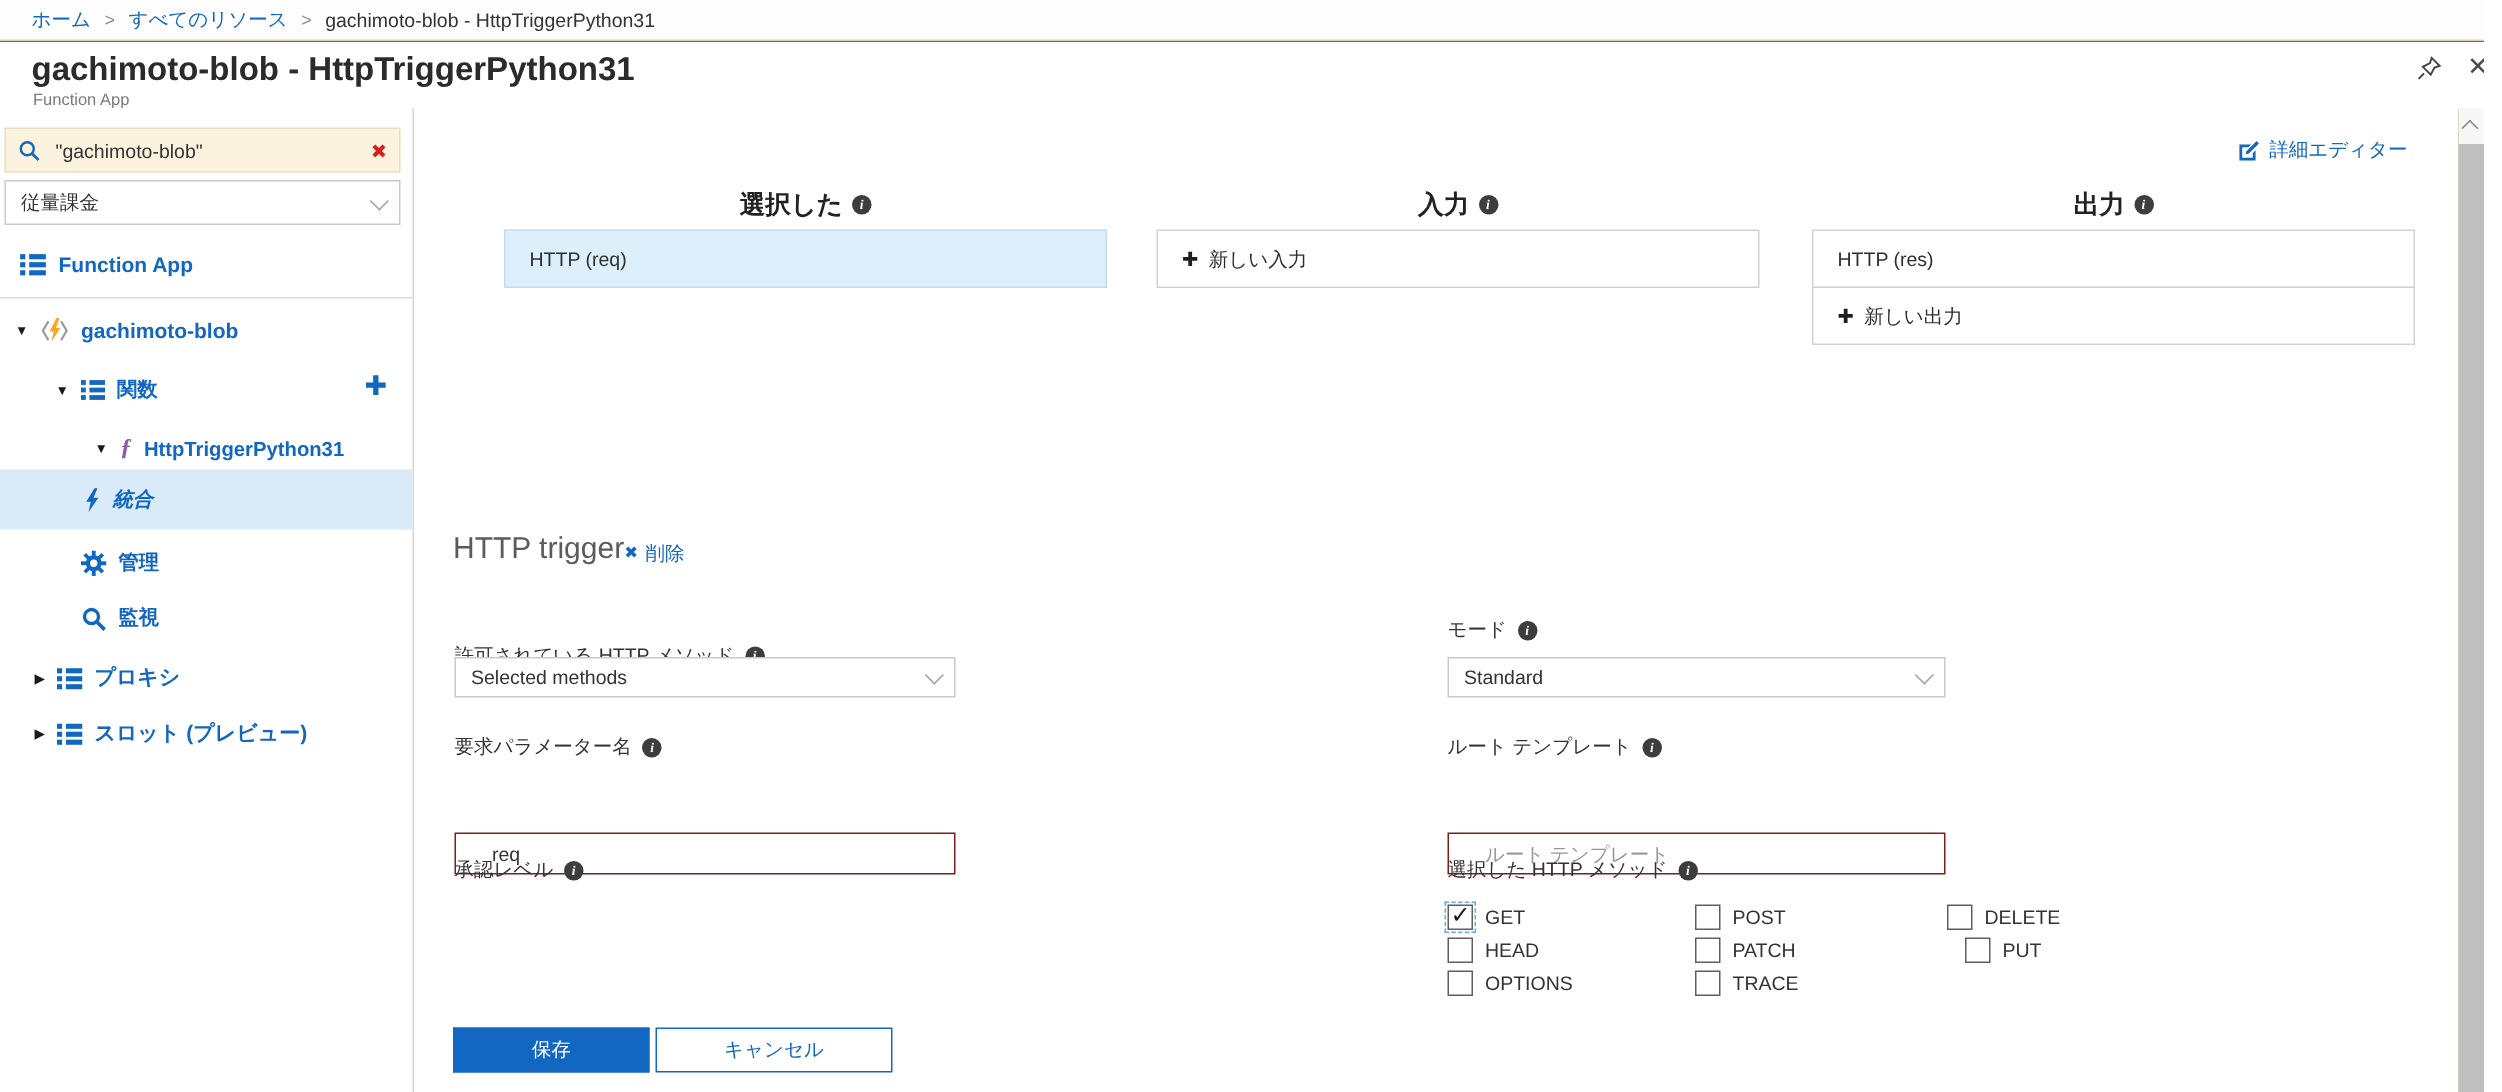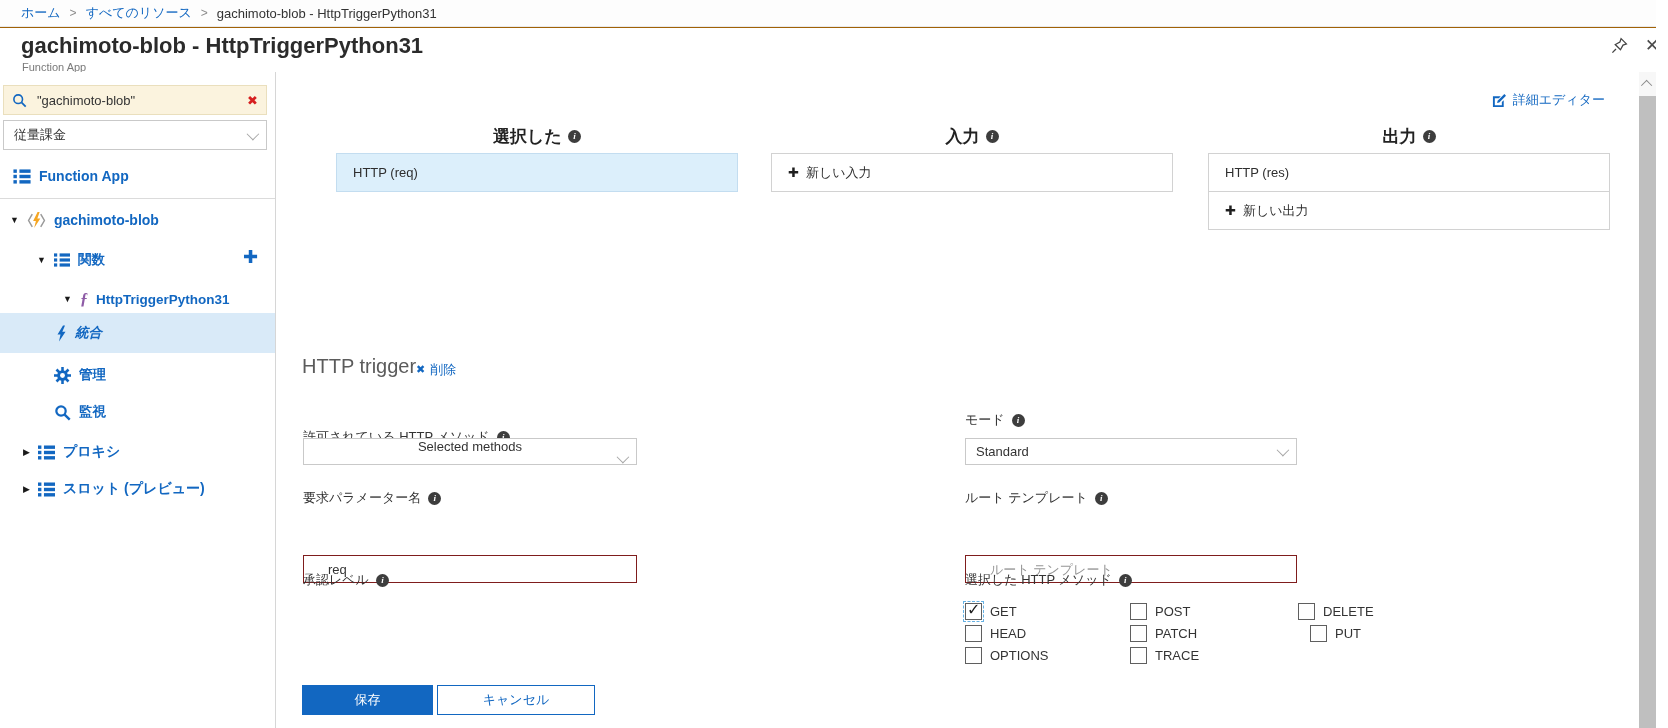--- a/index.html
+++ b/index.html
@@ -276,21 +276,21 @@
       <span class="delete-link">
         <span class="delete-x">✖</span>
         <span>削除</span>
       </span>
     </div>
 
     <div class="fld-label" style="left:27px;top:356px;">
       <span>許可されている HTTP メソッド</span>
       <span class="info-dot">i</span>
     </div>
-    <div class="select" style="left:27px;top:366px;width:334px;flex-direction:column;">
+    <div class="select" style="left:27px;top:366px;width:334px;">
       <span>Selected methods</span>
       <span class="chev"></span>
     </div>
 
     <div class="fld-label" style="left:27px;top:417px;">
       <span>要求パラメーター名</span>
       <span class="info-dot">i</span>
     </div>
     <input class="txt-input" style="left: 27px; top: 448px; width: 334px;" value="req">
 

